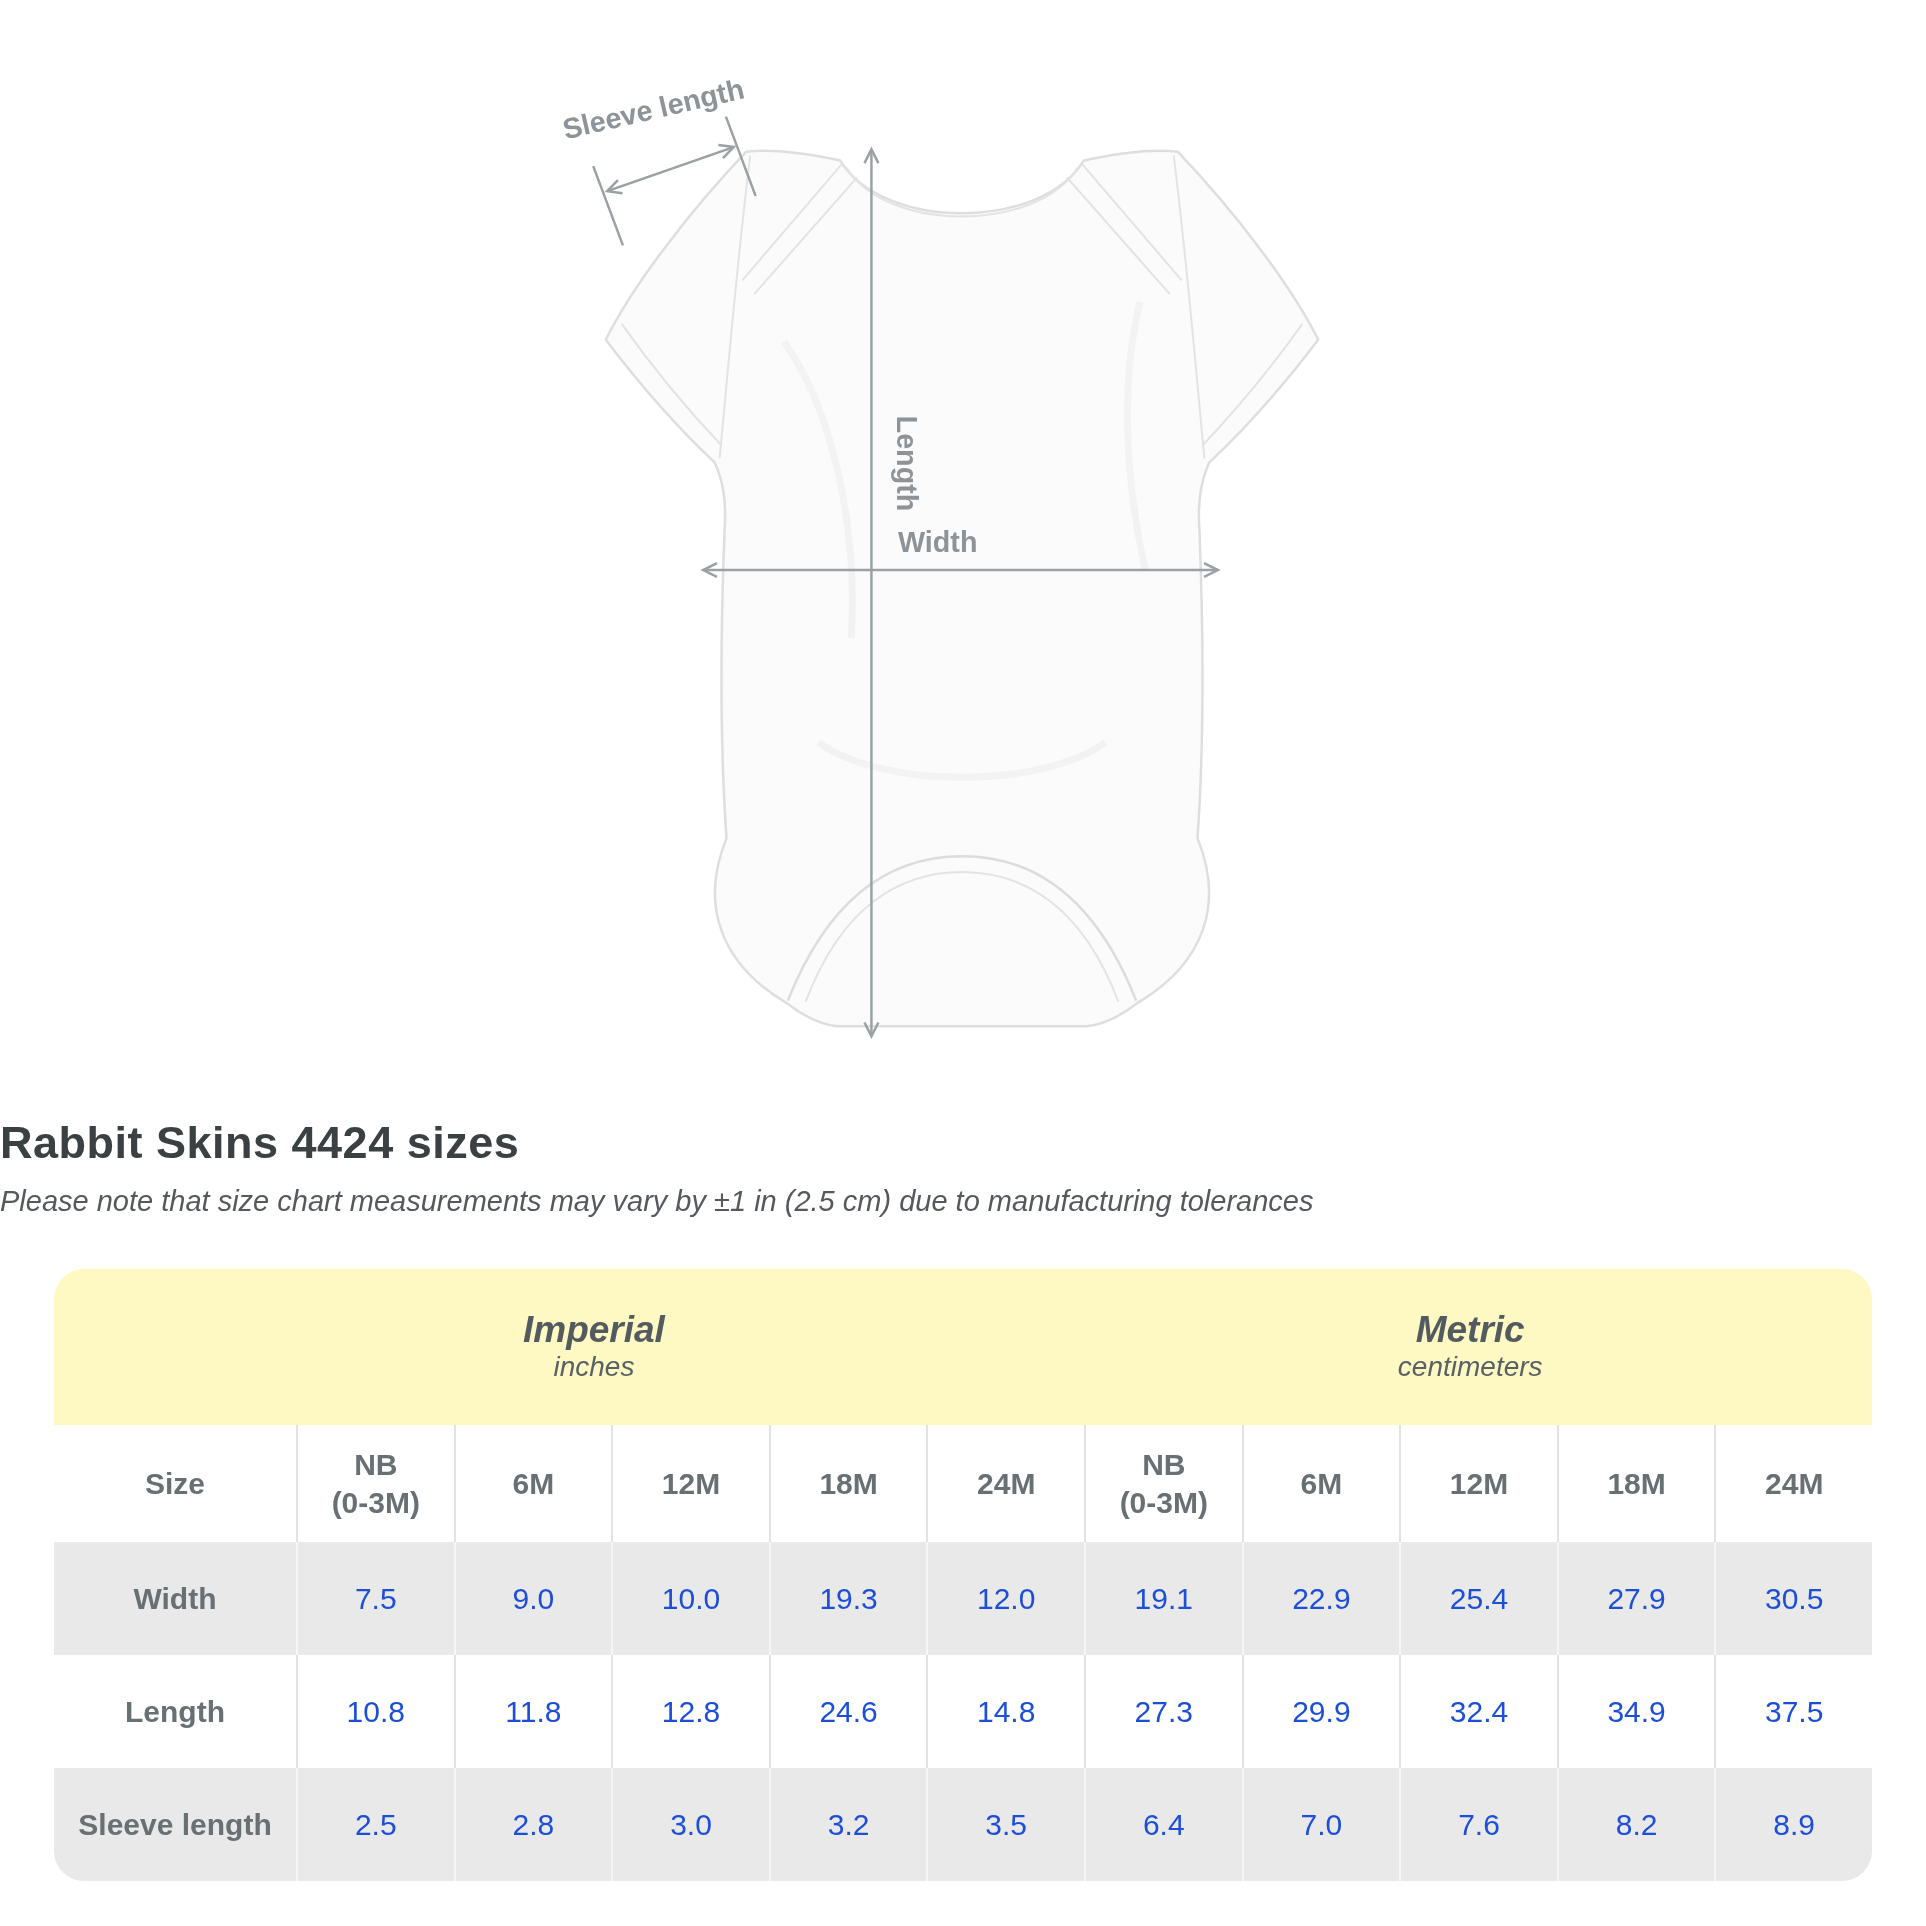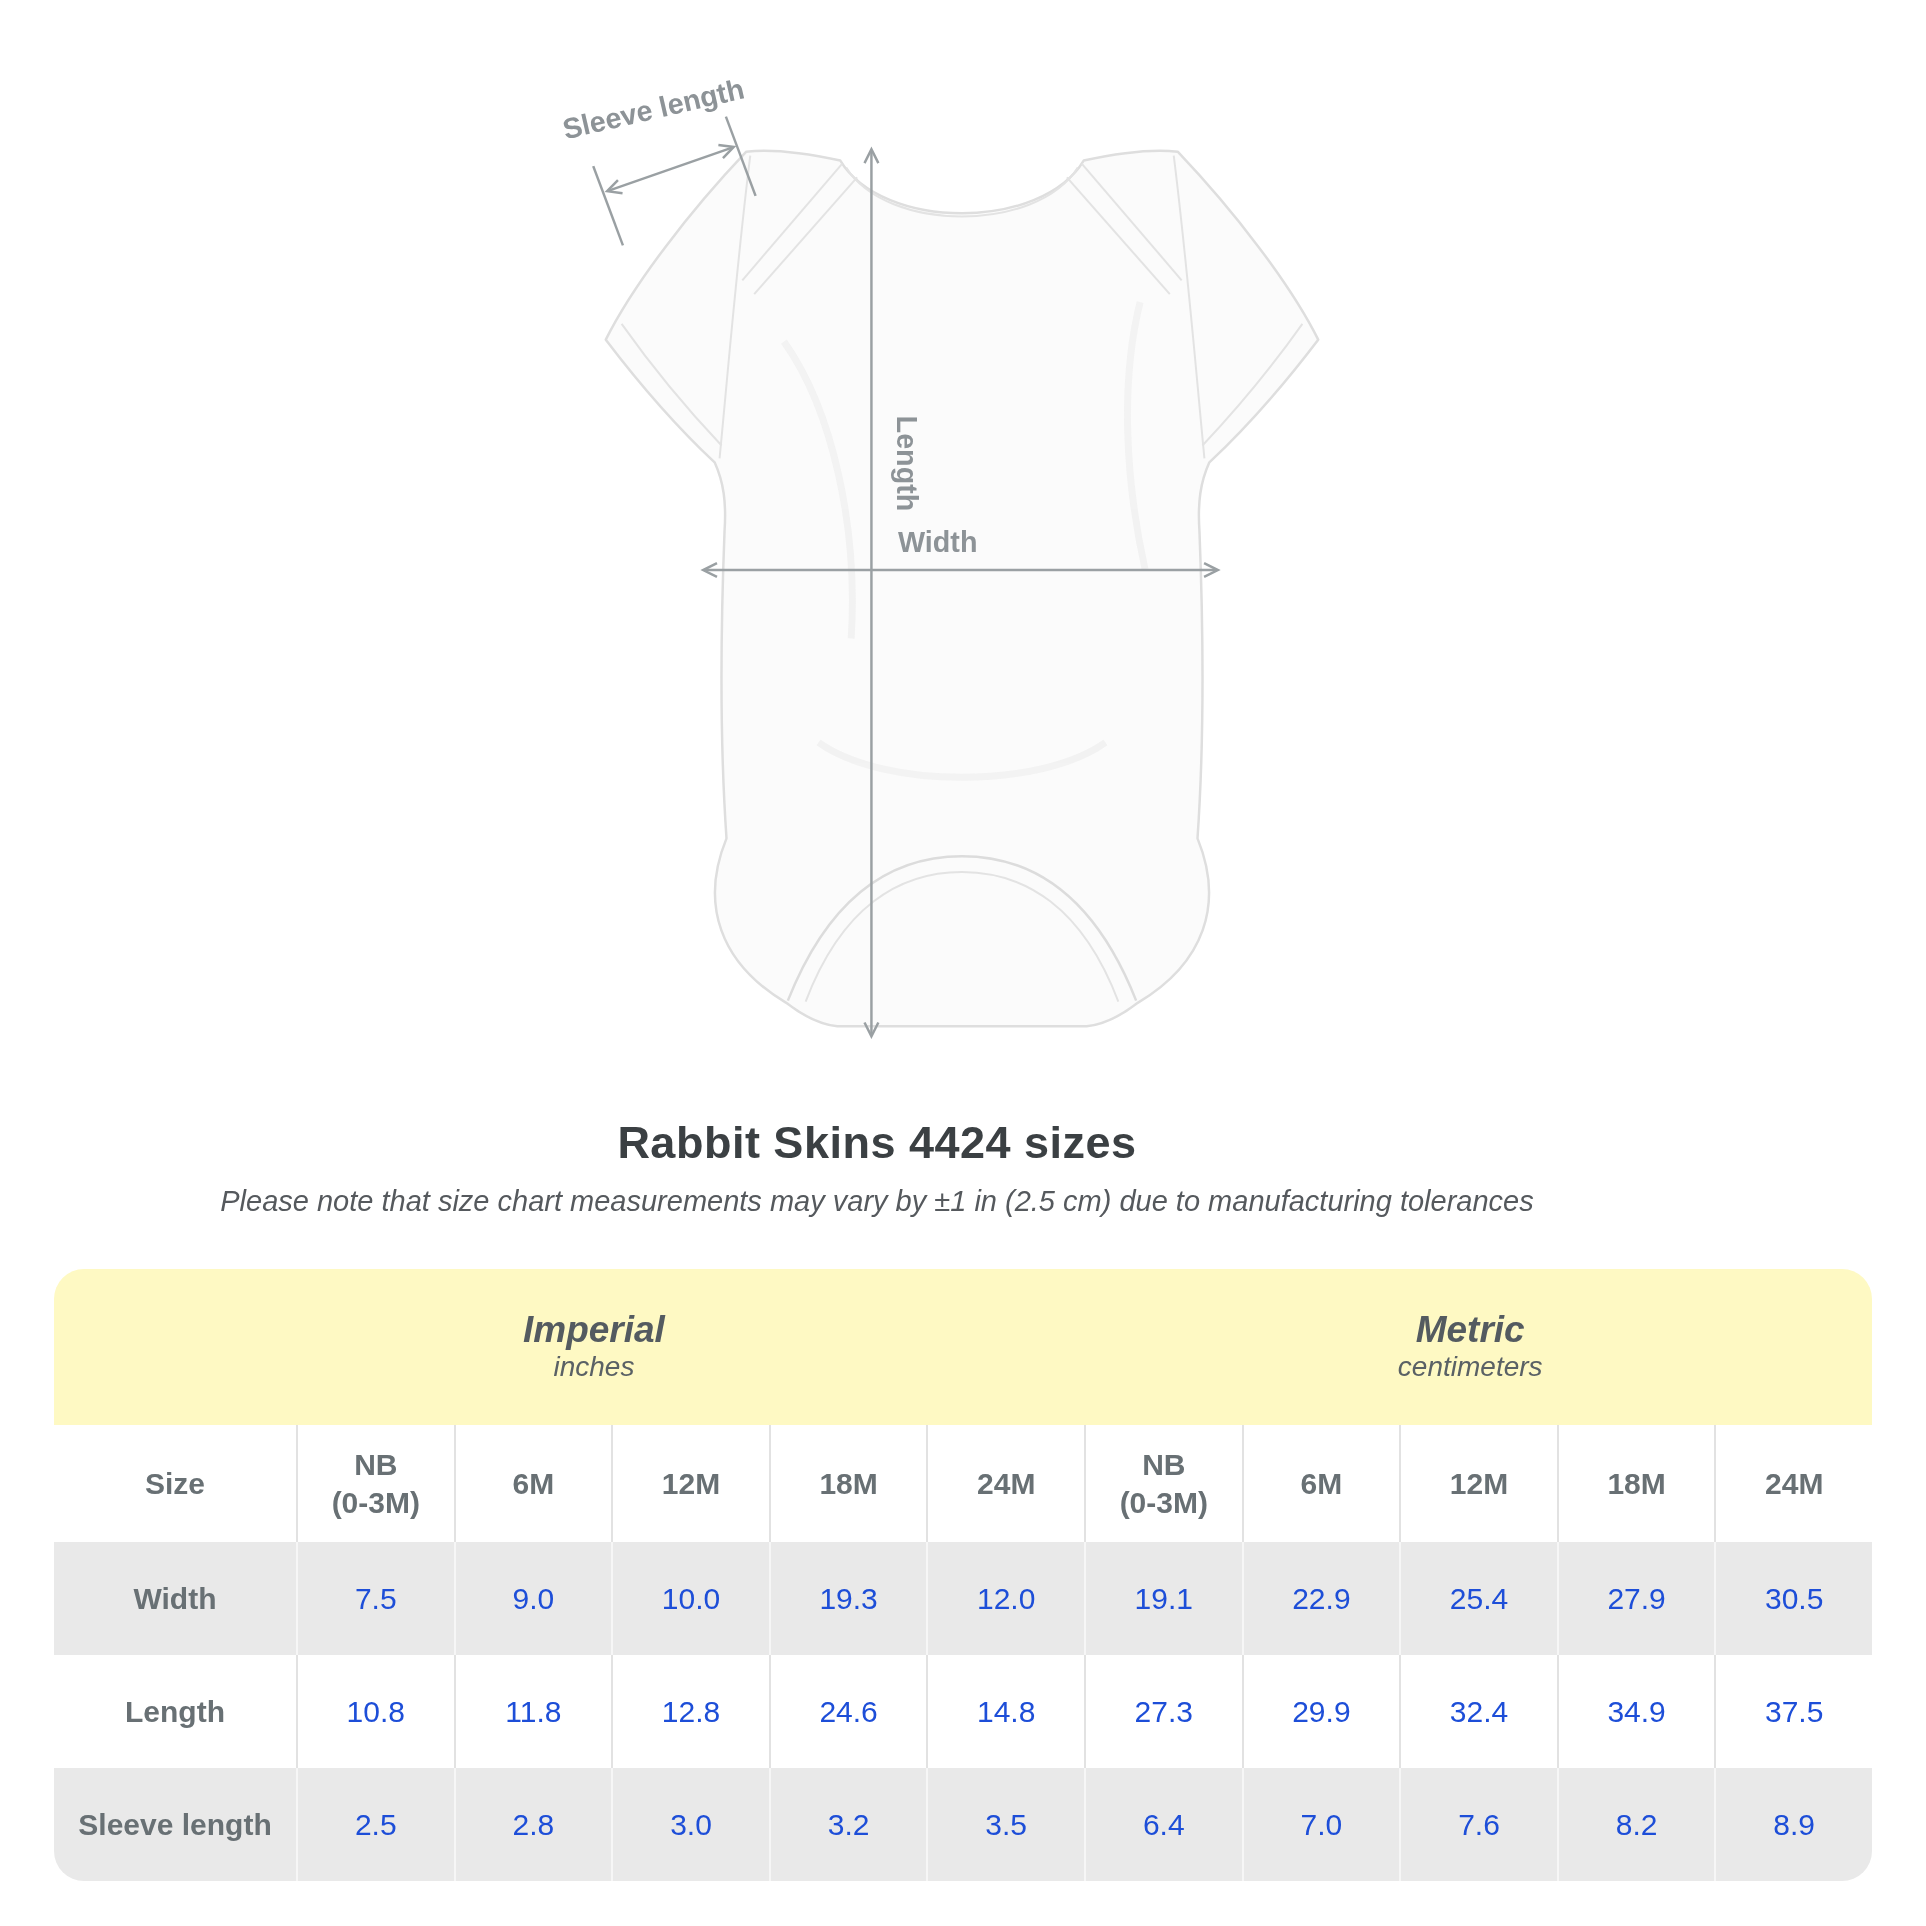--- a/index.html
+++ b/index.html
@@ -8,21 +8,21 @@
     background:#ffffff; overflow:hidden;
     font-family:"Liberation Sans", sans-serif;
   }
 
   
   #garment-svg { position:absolute; left:586px; top:104px; width:752px; height:970px; }
   #annotation-svg { position:absolute; left:0; top:79px; width:1927px; height:1089px; }
   .ann-text { font-family:"Liberation Sans", sans-serif; font-weight:bold; font-size:29px; fill:#8d9397; }
 
   
-  #title-block { position:absolute; left:0; top:1117px; width:1754px; text-align:center; }
+  #title-block { position:absolute; left:0; top:1117px; width:1754px; text-align:left; }
   #chart-title { margin:0; font-size:45px; font-weight:bold; color:#3b4043; letter-spacing:0.5px; }
   #chart-note  { margin:16px 0 12px 0; font-size:29px; font-style:italic; color:#55595d; }
 
   
   #size-table {
     position:absolute; left:54px; top:1269px; width:1818px;
     display:grid; grid-template-columns:242px repeat(10, 1fr);
   }
   .unit-band {
     grid-column:1 / -1; height:156px; background:#fef9c3;

